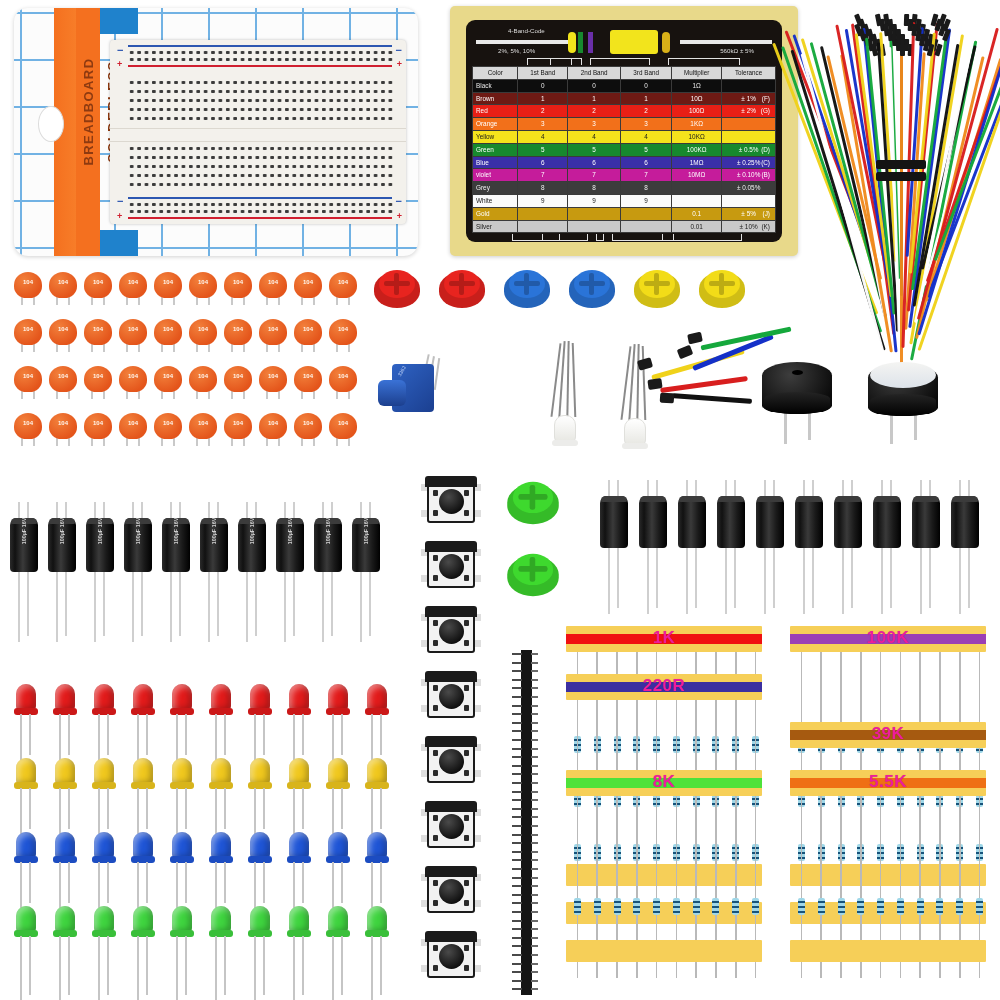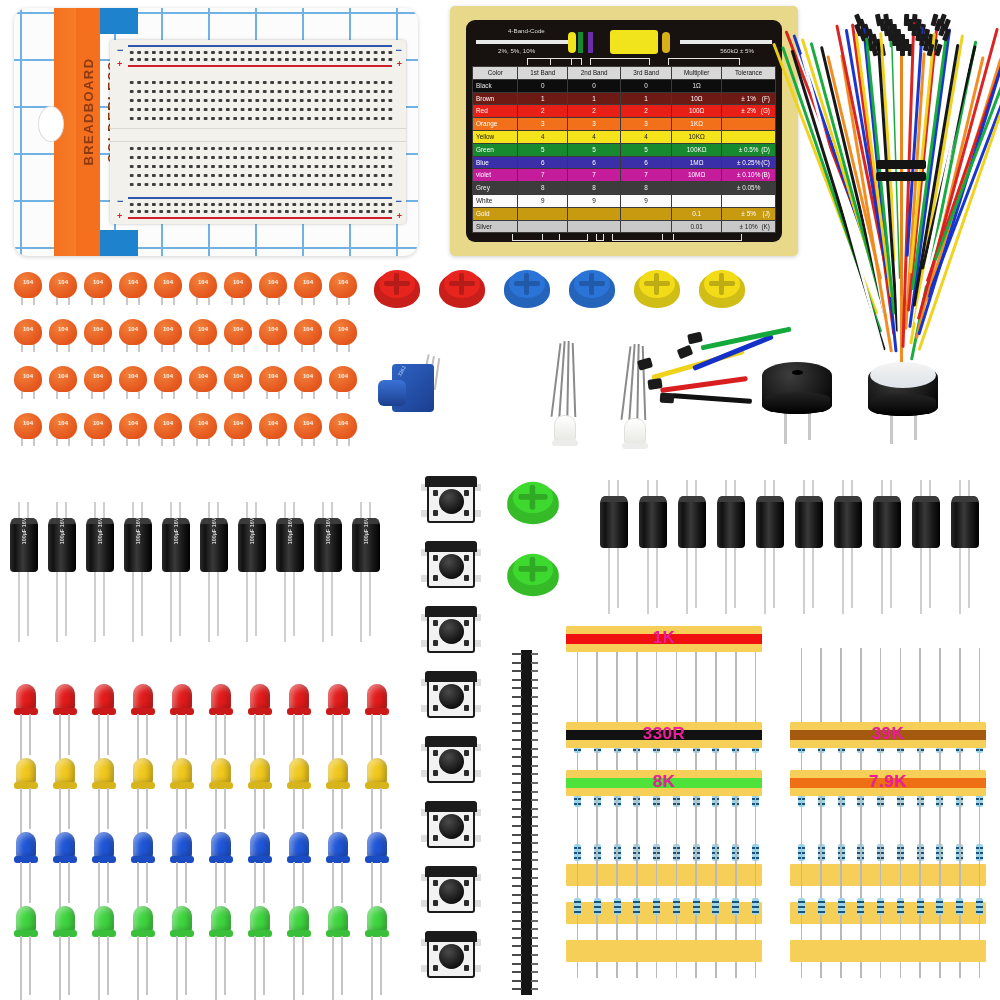--- a/index.html
+++ b/index.html
@@ -1588,20 +1588,24 @@
       <div class="bnd" style="top:102px;"></div>
       <div class="bnd" style="top:107px;"></div>
     </div>
     <div class="mfres" style="left: 186px; top: 70px; height: 282px;">
       <div class="lead" style="top:0;height:282px;"></div>
       <div class="bod" style="top:94px;"></div>
       <div class="bnd" style="top:97px;"></div>
       <div class="bnd" style="top:102px;"></div>
       <div class="bnd" style="top:107px;"></div>
     </div>
+    <div class="tape" style="left: 0px; top: 48px; width: 196px;">
+      <div class="tapeband" style="background:#3b2fa0;"></div>
+      <div class="tlabel" style="color:#ee1c9c;">220R</div>
+    </div>
     <div class="tape" style="left: 0px; top: 238px; width: 196px; height: 22px;"></div>
     <div class="mfres" style="left: 8px; top: 118px; height: 234px;">
       <div class="lead" style="top:0;height:234px;"></div>
       <div class="bod" style="top:100px;"></div>
       <div class="bnd" style="top:103px;"></div>
       <div class="bnd" style="top:108px;"></div>
       <div class="bnd" style="top:113px;"></div>
     </div>
     <div class="mfres" style="left: 27.7778px; top: 118px; height: 234px;">
       <div class="lead" style="top:0;height:234px;"></div>
@@ -1658,24 +1662,20 @@
       <div class="bnd" style="top:103px;"></div>
       <div class="bnd" style="top:108px;"></div>
       <div class="bnd" style="top:113px;"></div>
     </div>
     <div class="mfres" style="left: 186px; top: 118px; height: 234px;">
       <div class="lead" style="top:0;height:234px;"></div>
       <div class="bod" style="top:100px;"></div>
       <div class="bnd" style="top:103px;"></div>
       <div class="bnd" style="top:108px;"></div>
       <div class="bnd" style="top:113px;"></div>
-    </div>
-    <div class="tape" style="left: 0px; top: 96px; width: 196px;">
-      <div class="tapeband" style="background:#111111;"></div>
-      <div class="tlabel" style="color:#ee1c9c;">330R</div>
     </div>
     <div class="tape" style="left: 0px; top: 276px; width: 196px; height: 22px;"></div>
     <div class="mfres" style="left: 8px; top: 166px; height: 186px;">
       <div class="lead" style="top:0;height:186px;"></div>
       <div class="bod" style="top:106px;"></div>
       <div class="bnd" style="top:109px;"></div>
       <div class="bnd" style="top:114px;"></div>
       <div class="bnd" style="top:119px;"></div>
     </div>
     <div class="mfres" style="left: 27.7778px; top: 166px; height: 186px;">
@@ -1811,20 +1811,24 @@
       <div class="bnd" style="top:96px;"></div>
       <div class="bnd" style="top:101px;"></div>
     </div>
     <div class="mfres" style="left: 186px; top: 22px; height: 330px;">
       <div class="lead" style="top:0;height:330px;"></div>
       <div class="bod" style="top:88px;"></div>
       <div class="bnd" style="top:91px;"></div>
       <div class="bnd" style="top:96px;"></div>
       <div class="bnd" style="top:101px;"></div>
     </div>
+    <div class="tape" style="left: 0px; top: 0px; width: 196px;">
+      <div class="tapeband" style="background:#9b3fb5;"></div>
+      <div class="tlabel" style="color:#ee1c9c;">100K</div>
+    </div>
     <div class="mfres" style="left: 8px; top: 70px; height: 282px;">
       <div class="lead" style="top:0;height:282px;"></div>
       <div class="bod" style="top:94px;"></div>
       <div class="bnd" style="top:97px;"></div>
       <div class="bnd" style="top:102px;"></div>
       <div class="bnd" style="top:107px;"></div>
     </div>
     <div class="mfres" style="left: 27.7778px; top: 70px; height: 282px;">
       <div class="lead" style="top:0;height:282px;"></div>
       <div class="bod" style="top:94px;"></div>
@@ -2029,21 +2033,21 @@
     </div>
     <div class="mfres" style="left: 186px; top: 166px; height: 186px;">
       <div class="lead" style="top:0;height:186px;"></div>
       <div class="bod" style="top:106px;"></div>
       <div class="bnd" style="top:109px;"></div>
       <div class="bnd" style="top:114px;"></div>
       <div class="bnd" style="top:119px;"></div>
     </div>
     <div class="tape" style="left: 0px; top: 144px; width: 196px;">
       <div class="tapeband" style="background:#ef7014;"></div>
-      <div class="tlabel" style="color:#ee1c9c;">7.9K</div>
+      <div class="tlabel" style="color:#ee1c9c;">5.5K</div>
     </div>
     <div class="tape" style="left: 0px; top: 314px; width: 196px; height: 22px;"></div>
   </div>
 
 <div class="abs jwire" style="left: 650px; top: 362px; width: 96px; height: 5px; background: rgb(240, 210, 26); transform: rotate(-16deg);"></div>
 <div class="abs" style="left: 638px; top: 359px; width: 14px; height: 10px; background: rgb(26, 26, 26); border-radius: 2px; transform: rotate(-16deg);"></div>
 <div class="abs jwire" style="left: 660px; top: 382px; width: 88px; height: 5px; background: rgb(216, 30, 30); transform: rotate(-8deg);"></div>
 <div class="abs" style="left: 648px; top: 379px; width: 14px; height: 10px; background: rgb(26, 26, 26); border-radius: 2px; transform: rotate(-8deg);"></div>
 <div class="abs jwire" style="left: 672px; top: 396px; width: 80px; height: 5px; background: rgb(17, 17, 17); transform: rotate(4deg);"></div>
 <div class="abs" style="left: 660px; top: 393px; width: 14px; height: 10px; background: rgb(26, 26, 26); border-radius: 2px; transform: rotate(4deg);"></div>

